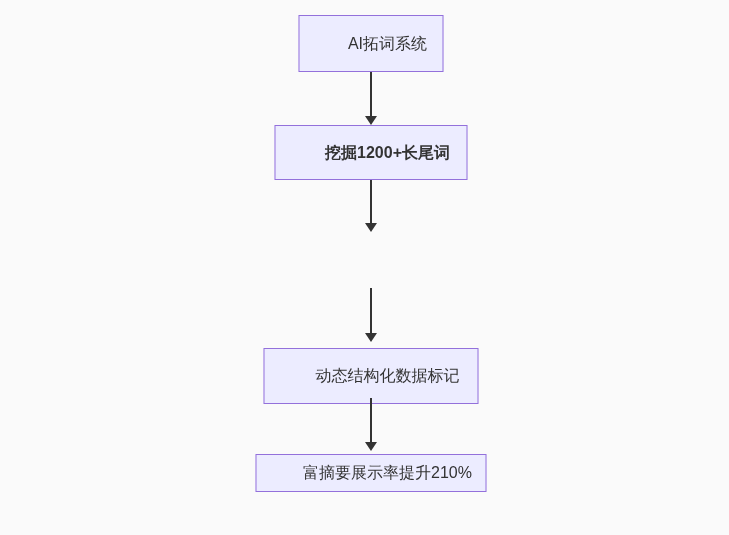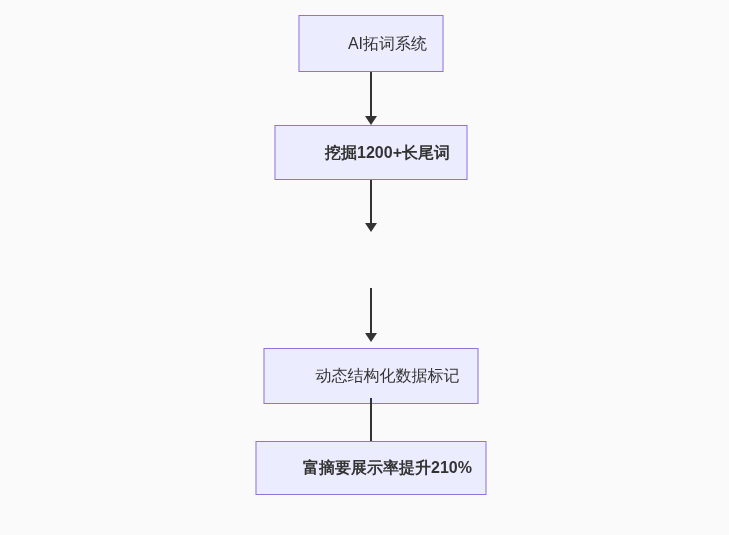--- a/index.html
+++ b/index.html
@@ -32,21 +32,21 @@
     justify-content: center;
     text-align: left;
     box-sizing: border-box;
     white-space: nowrap;
     padding-left: 33px;
   }
   .node-1 { top: 15px;  width: 145px; height: 57px; }
   .node-2 { top: 125px; width: 193px; height: 55px; font-weight: bold; }
   .node-3 { top: 232px; width: 221px; height: 56px; }
   .node-4 { top: 342px; width: 215px; height: 56px; margin-top: 6px; }
-  .node-5 { top: 441px; width: 231px; height: 54px; font-weight: bold; }
+  .node-5 { top: 454px; width: 231px; height: 38px; }
 
   .edge-line {
     position: absolute;
     left: 371px;
     transform: translateX(-50%);
     width: 2px;
     background: #333333;
   }
   .edge-1 { top: 72px;  height: 45px; }
   .edge-2 { top: 180px; height: 44px; }

